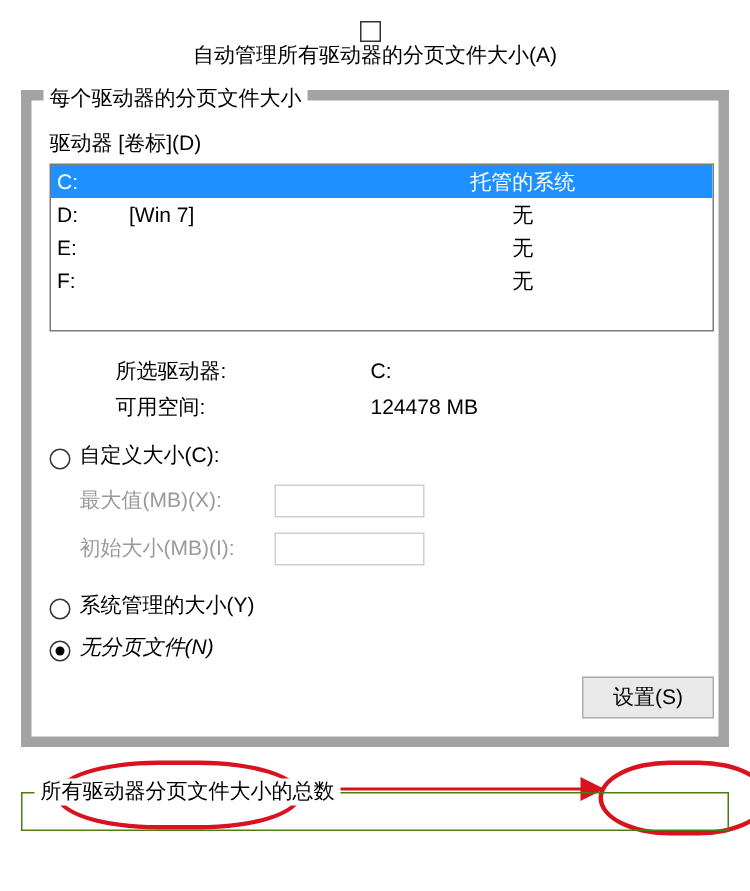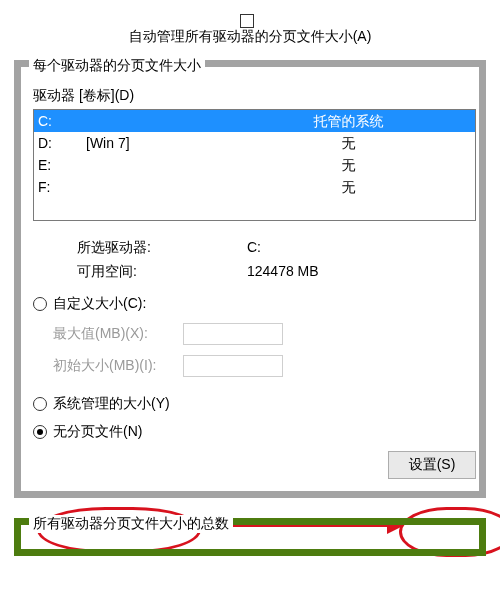--- a/index.html
+++ b/index.html
@@ -72,21 +72,21 @@
   .listrow .c-size { flex: 1; text-align: center; padding-right: 60px; }
   .kv {
     display: flex;
     margin-top: 18px;
     margin-left: 44px;
   }
   .kv .k { width: 170px; }
   .kv .v { flex: 1; }
   .radio-row {
     display: flex;
-    align-items: center;
+    align-items: flex-end;
     margin-top: 14px;
   }
   .radio {
     width: 14px;
     height: 14px;
     border: 1px solid #333;
     border-radius: 50%;
     margin-right: 6px;
     position: relative;
     background: #fff;
@@ -156,23 +156,23 @@
   .arrow::after {
     content: "";
     position: absolute;
     right: -2px;
     top: -7px;
     border-left: 16px solid #d8121e;
     border-top: 8px solid transparent;
     border-bottom: 8px solid transparent;
   }
   .totals-group {
-    border: 7px solid #4d7c0f;
+    border: 1px solid #4d7c0f;
     position: relative;
-    margin: 20px 14px 0 14px;
+    margin: 30px 14px 0 14px;
     padding: 16px 12px 8px 12px;
   }
   .totals-title {
     position: absolute;
     top: -10px;
     left: 8px;
     background: #fff;
     padding: 0 4px;
   }
   .totals-row { display: flex; margin-top: 4px; }
@@ -240,21 +240,21 @@
     <div class="field-row-indent">
       <span class="lbl">初始大小(MB)(I):</span>
       <input class="textbox" disabled="" style="">
     </div>
 
     <div class="radio-row" style="margin-top:18px;">
       <div class="radio"></div>
       <span>系统管理的大小(Y)</span>
     </div>
 
-    <div class="radio-row" style="margin-top:10px;">
+    <div class="radio-row" style="margin-top:10px;font-style:italic;">
       <div class="radio checked"></div>
       <span>无分页文件(N)</span>
     </div>
 
     <div class="set-row">
       <div class="button">
         <span>设置(S)</span>
       </div>
     </div>
 

